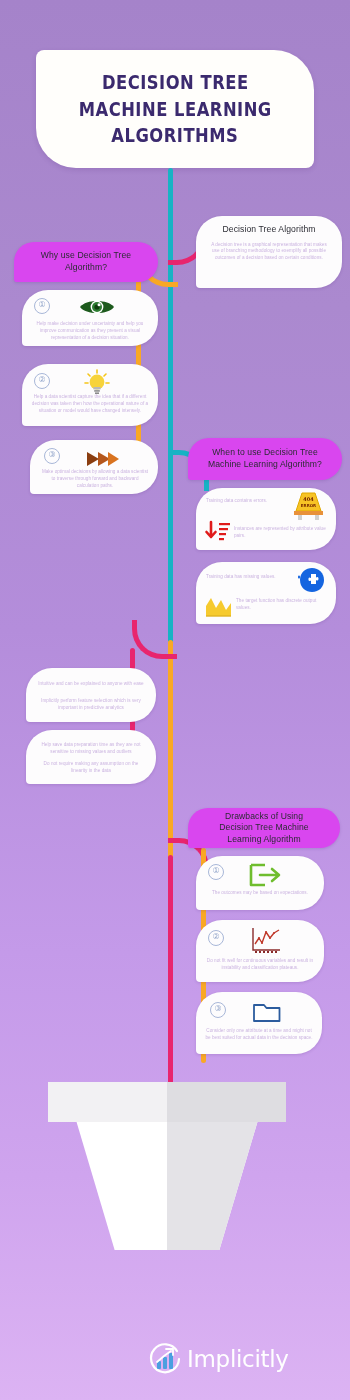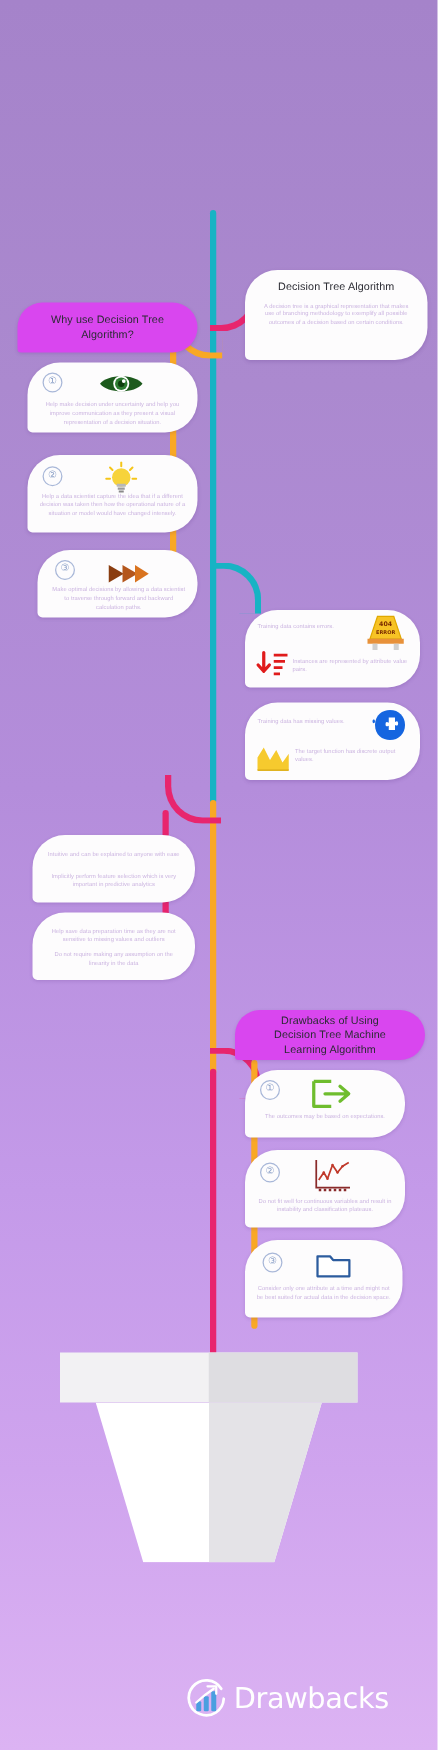--- a/index.html
+++ b/index.html
@@ -71,20 +71,25 @@
   
   #logo{position:absolute;left:148px;top:1342px;display:flex;align-items:center;gap:5px;}
   #logo-text{color:#ffffff;font-size:23px;font-weight:400;letter-spacing:-.3px;
     font-family:"DejaVu Sans",sans-serif;}
 </style>
 </head>
 <body>
 
 <div id="canvas">
 
+  <div id="title-card">
+    <div class="title-line">DECISION TREE</div>
+    <div class="title-line">MACHINE LEARNING</div>
+    <div class="title-line">ALGORITHMS</div>
+  </div>
 
   <div class="stem teal" style="left:168px;top:168px;height:475px;"></div>
   <div class="stem orange" style="left:168px;top:640px;height:220px;"></div>
   <div class="stem pink" style="left:168px;top:855px;height:240px;"></div>
 
   <div class="branch" style="left:168px;top:226px;width:34px;height:34px;
               border-width:0 5px 5px 0;border-color:#e8256e;
               border-radius:0 0 30px 0;"></div>
 
   <div class="branch" style="left:138px;top:250px;width:35px;height:32px;
@@ -148,20 +153,23 @@
   <div class="card r-bl" style="left:30px;top:440px;width:128px;height:54px;">
     <div class="num" style="left:14px;top:8px;">③</div>
     <svg class="icon" style="left:56px;top:10px;" width="34" height="18" viewBox="0 0 34 18">
       <path d="M1 2 L13 9 L1 16 Z" fill="#8a3d10"></path>
       <path d="M12 2 L24 9 L12 16 Z" fill="#b4561c"></path>
       <path d="M22 2 L33 9 L22 16 Z" fill="#d9731f"></path>
     </svg>
     <div class="body-txt" style="position:absolute;left:10px;top:29px;width:110px;">Make optimal decisions by allowing a data scientist to traverse through forward and backward calculation paths.</div>
   </div>
 
+  <div class="card hdr r-bl" style="left:188px;top:438px;width:154px;height:42px;display:flex;align-items:center;justify-content:center;">
+    <div class="hdr-txt" style="padding:0 10px;">When to use Decision Tree Machine Learning Algorithm?</div>
+  </div>
 
   <div class="card r-bl" style="left:196px;top:488px;width:140px;height:62px;">
     <div class="body-txt left" style="position:absolute;left:10px;top:10px;width:76px;">Training data contains errors.</div>
     <svg class="icon" style="left:92px;top:3px;" width="40" height="30" viewBox="0 0 40 30">
       <path d="M14 2 L27 2 L33 20 L8 20 Z" fill="#f7c325"></path>
       <path d="M14 2 L27 2 L33 20 L8 20 Z" fill="none" stroke="#e0a800" stroke-width="1"></path>
       <text x="20.5" y="10" font-size="5" fill="#7a2b00" text-anchor="middle" font-family="DejaVu Sans, sans-serif" font-weight="bold">404</text>
       <text x="20.5" y="16" font-size="4" fill="#7a2b00" text-anchor="middle" font-family="DejaVu Sans, sans-serif" font-weight="bold">ERROR</text>
       <rect x="6" y="20" width="29" height="4" fill="#e8913a"></rect>
       <rect x="10" y="24" width="4" height="5" fill="#d0d0d0"></rect>
@@ -258,16 +266,16 @@
     <svg width="34" height="34" viewBox="0 0 34 34">
       <path d="M29 9 A14 14 0 1 0 31 17" stroke="#ffffff" stroke-width="2.2" fill="none" stroke-linecap="round"></path>
       <g fill="#4a9fe0">
         <rect x="9" y="19" width="4" height="8" rx="1"></rect>
         <rect x="15" y="15" width="4" height="12" rx="1"></rect>
         <rect x="21" y="11" width="4" height="16" rx="1"></rect>
       </g>
       <path d="M9 20 L16 14 L23 9" stroke="#ffffff" stroke-width="1.8" fill="none" stroke-linecap="round"></path>
       <path d="M18 7 L25 7 L25 13" stroke="#ffffff" stroke-width="1.8" fill="none" stroke-linecap="round" stroke-linejoin="round"></path>
     </svg>
-    <span id="logo-text">Drawbacks</span>
+    <span id="logo-text">Implicitly</span>
   </div>
 
 </div>
 
 </body></html>

